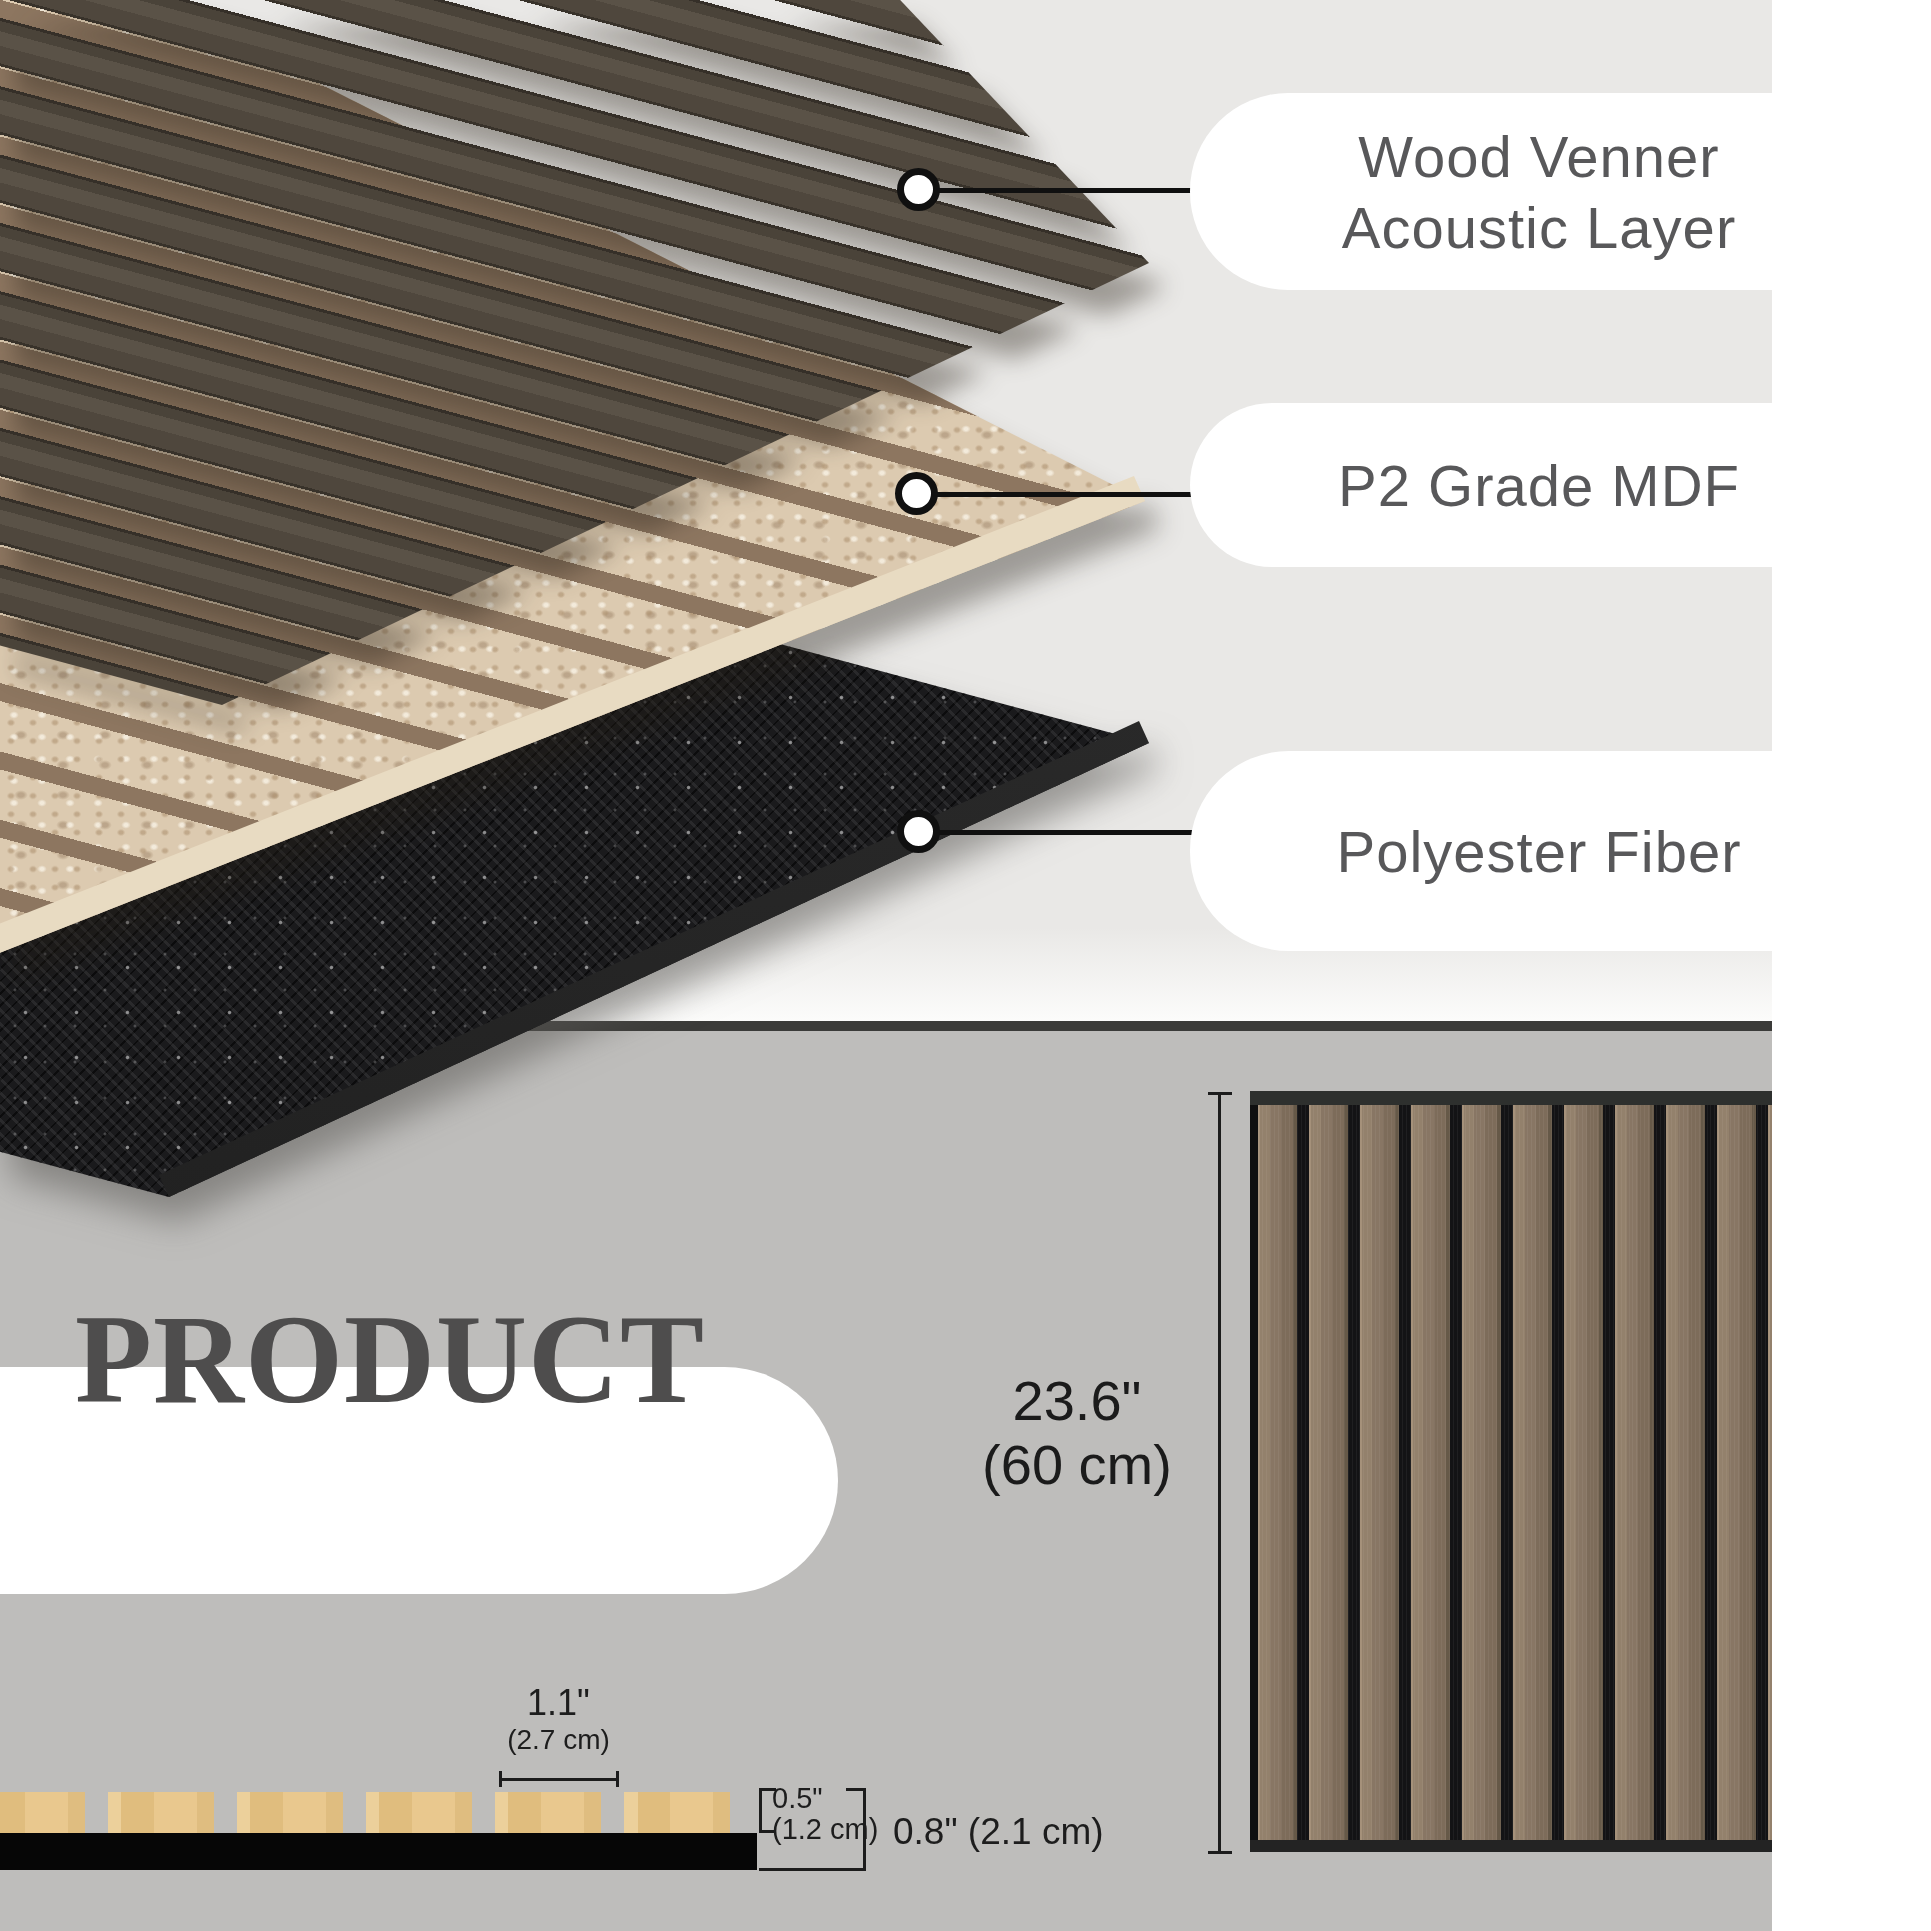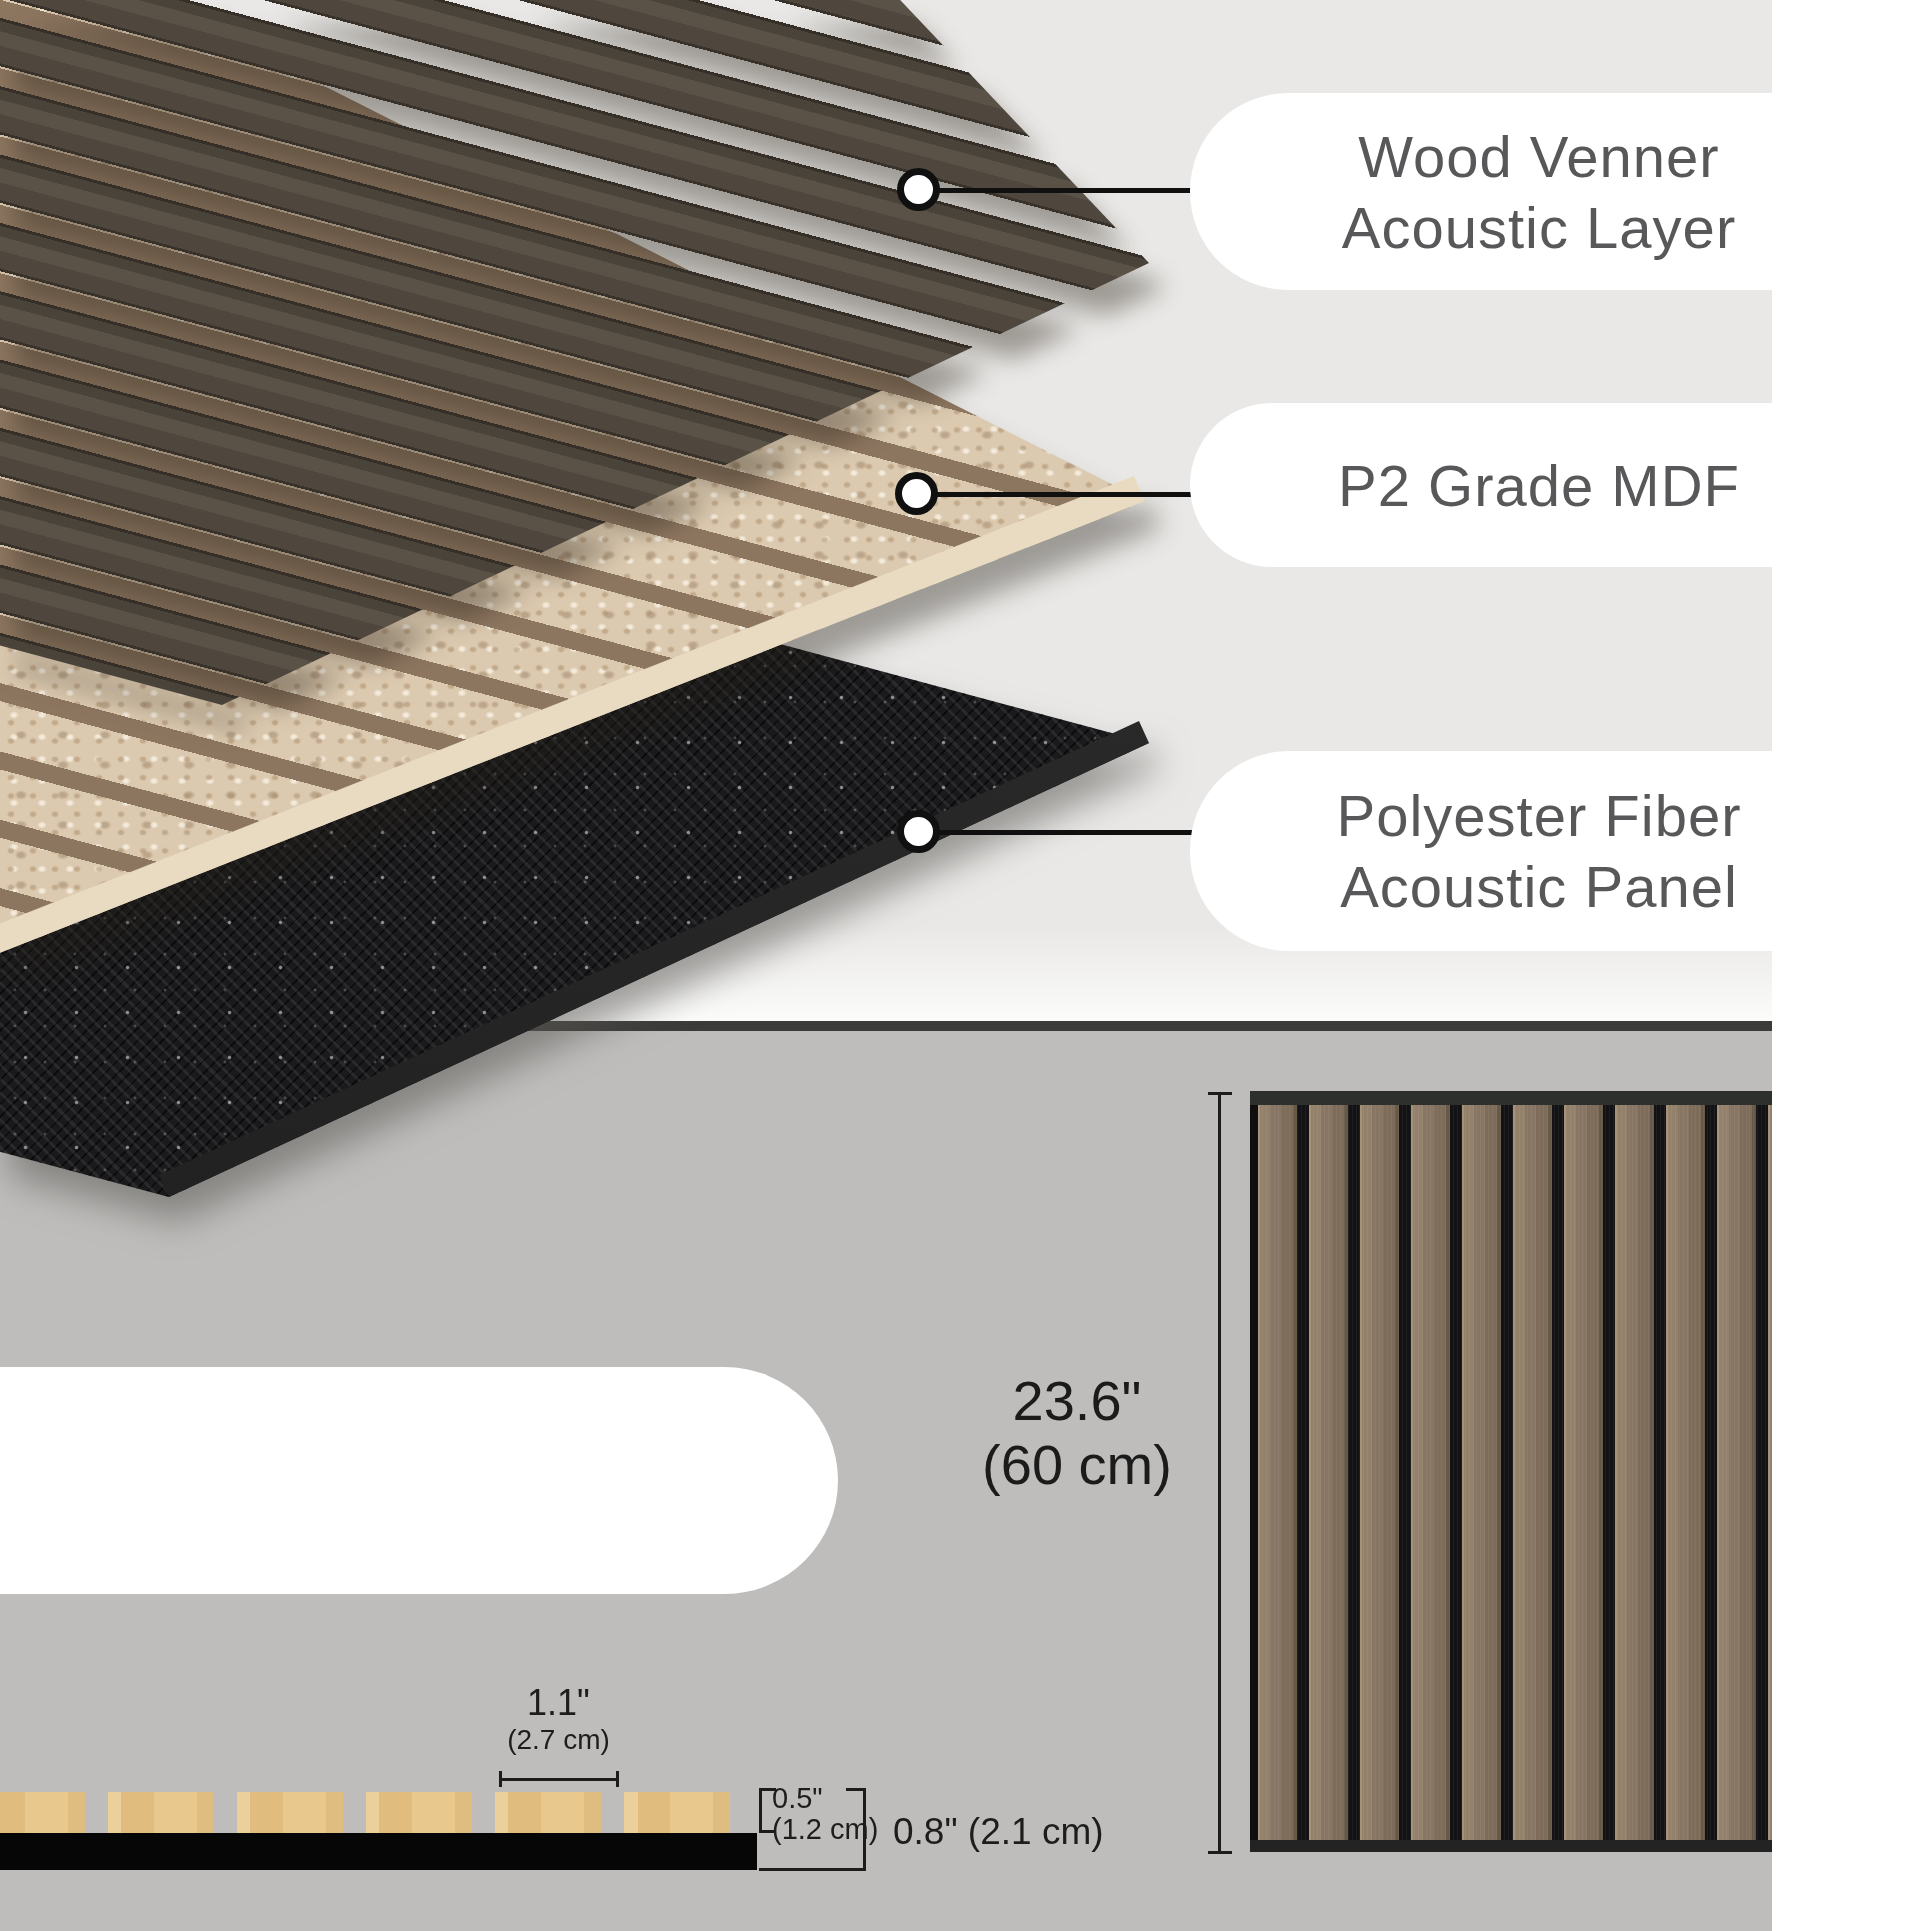--- a/index.html
+++ b/index.html
@@ -123,25 +123,24 @@
 
   <div class="abs pill" style="top:93px;height:197px;border-radius:98px;">
     <div class="pill-label">Wood Venner</div>
     <div class="pill-label">Acoustic Layer</div>
   </div>
   <div class="abs pill" style="top:403px;height:164px;border-radius:82px;">
     <div class="pill-label">P2 Grade MDF</div>
   </div>
   <div class="abs pill" style="top:751px;height:200px;border-radius:99px;">
     <div class="pill-label">Polyester Fiber</div>
-    <div class="pill-label">Acoustic Panel</div>
   </div>
 
   <div class="abs title-pill"></div>
-  <div class="abs title"><br>
+  <div class="abs title"><span>PRODUCT</span><br>
   </div>
 
   <div class="abs cs-blocks"></div>
   <div class="abs cs-base"></div>
 
   <div class="abs dim-line" style="left:499px;top:1778px;width:120px;height:2.9px;"></div>
   <div class="abs dim-line tick" style="left:499px;top:1771px;width:2.9px;height:16.4px;"></div>
   <div class="abs dim-line tick" style="left:616px;top:1771px;width:2.9px;height:16.4px;"></div>
   <div class="abs dim-text" style="left:462px;top:1682px;width:193px;font-size:36px;">1.1"</div>
   <div class="abs dim-text" style="left:462px;top:1724px;width:193px;font-size:28px;">(2.7 cm)</div>

